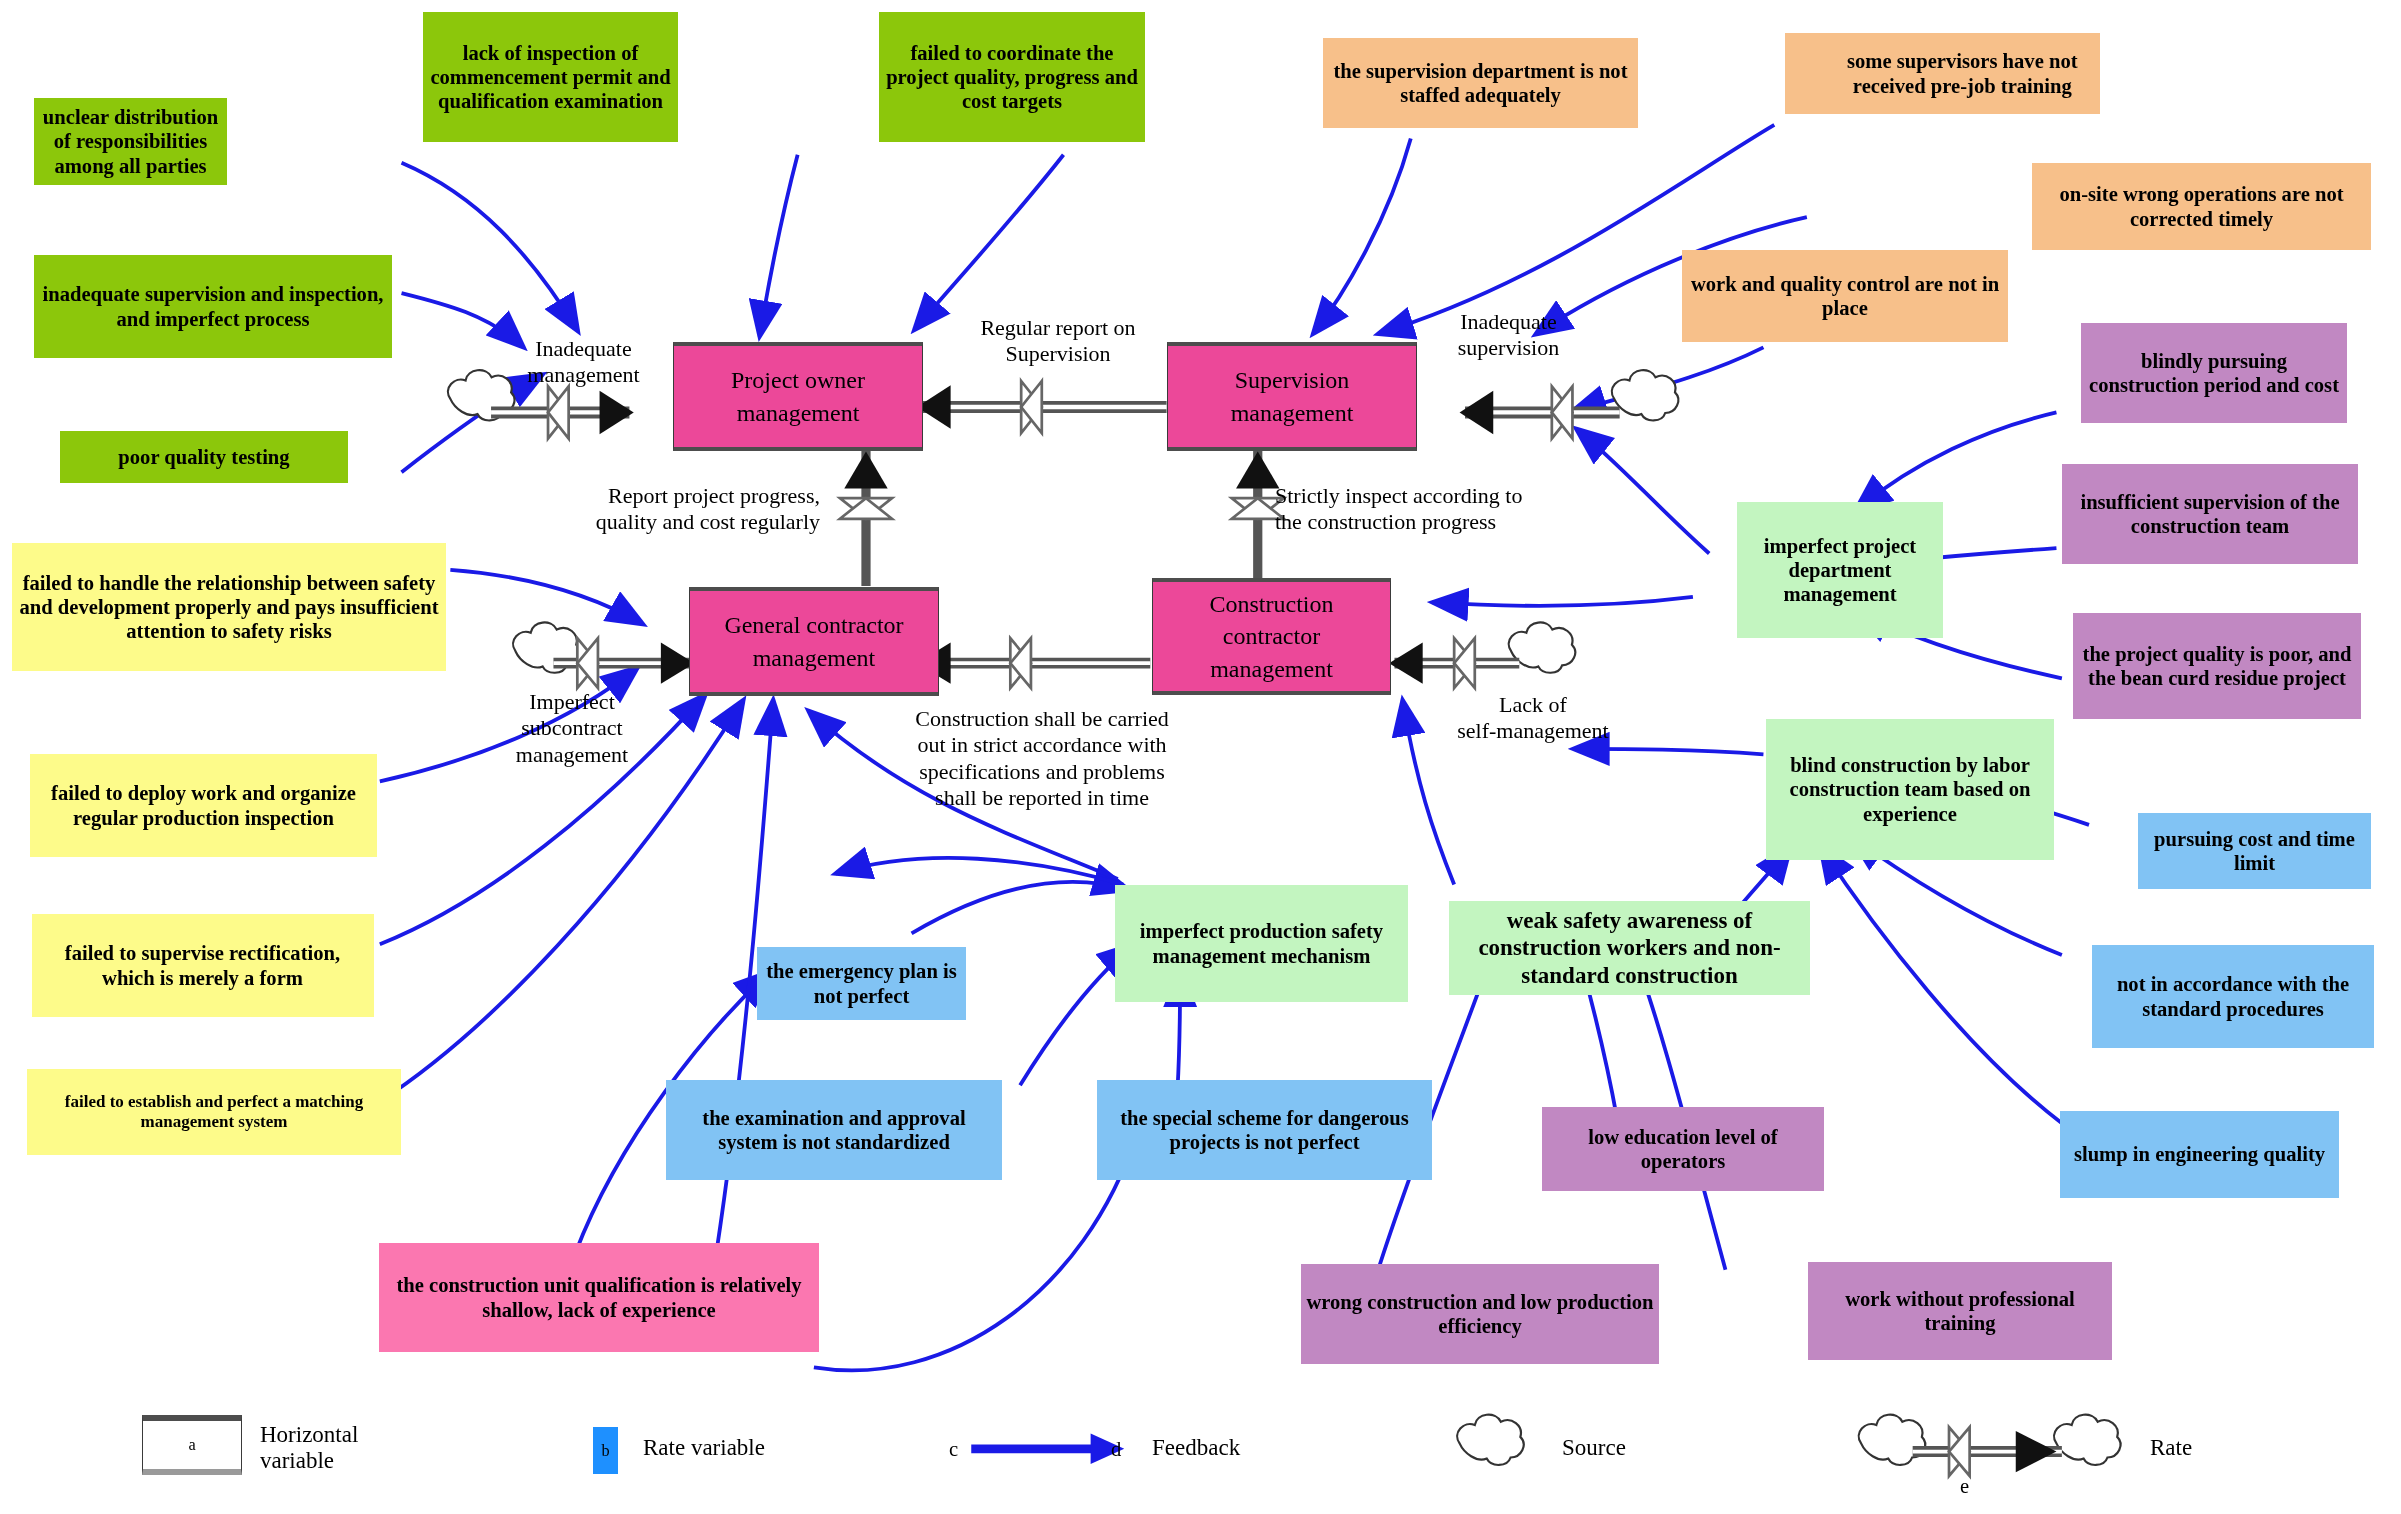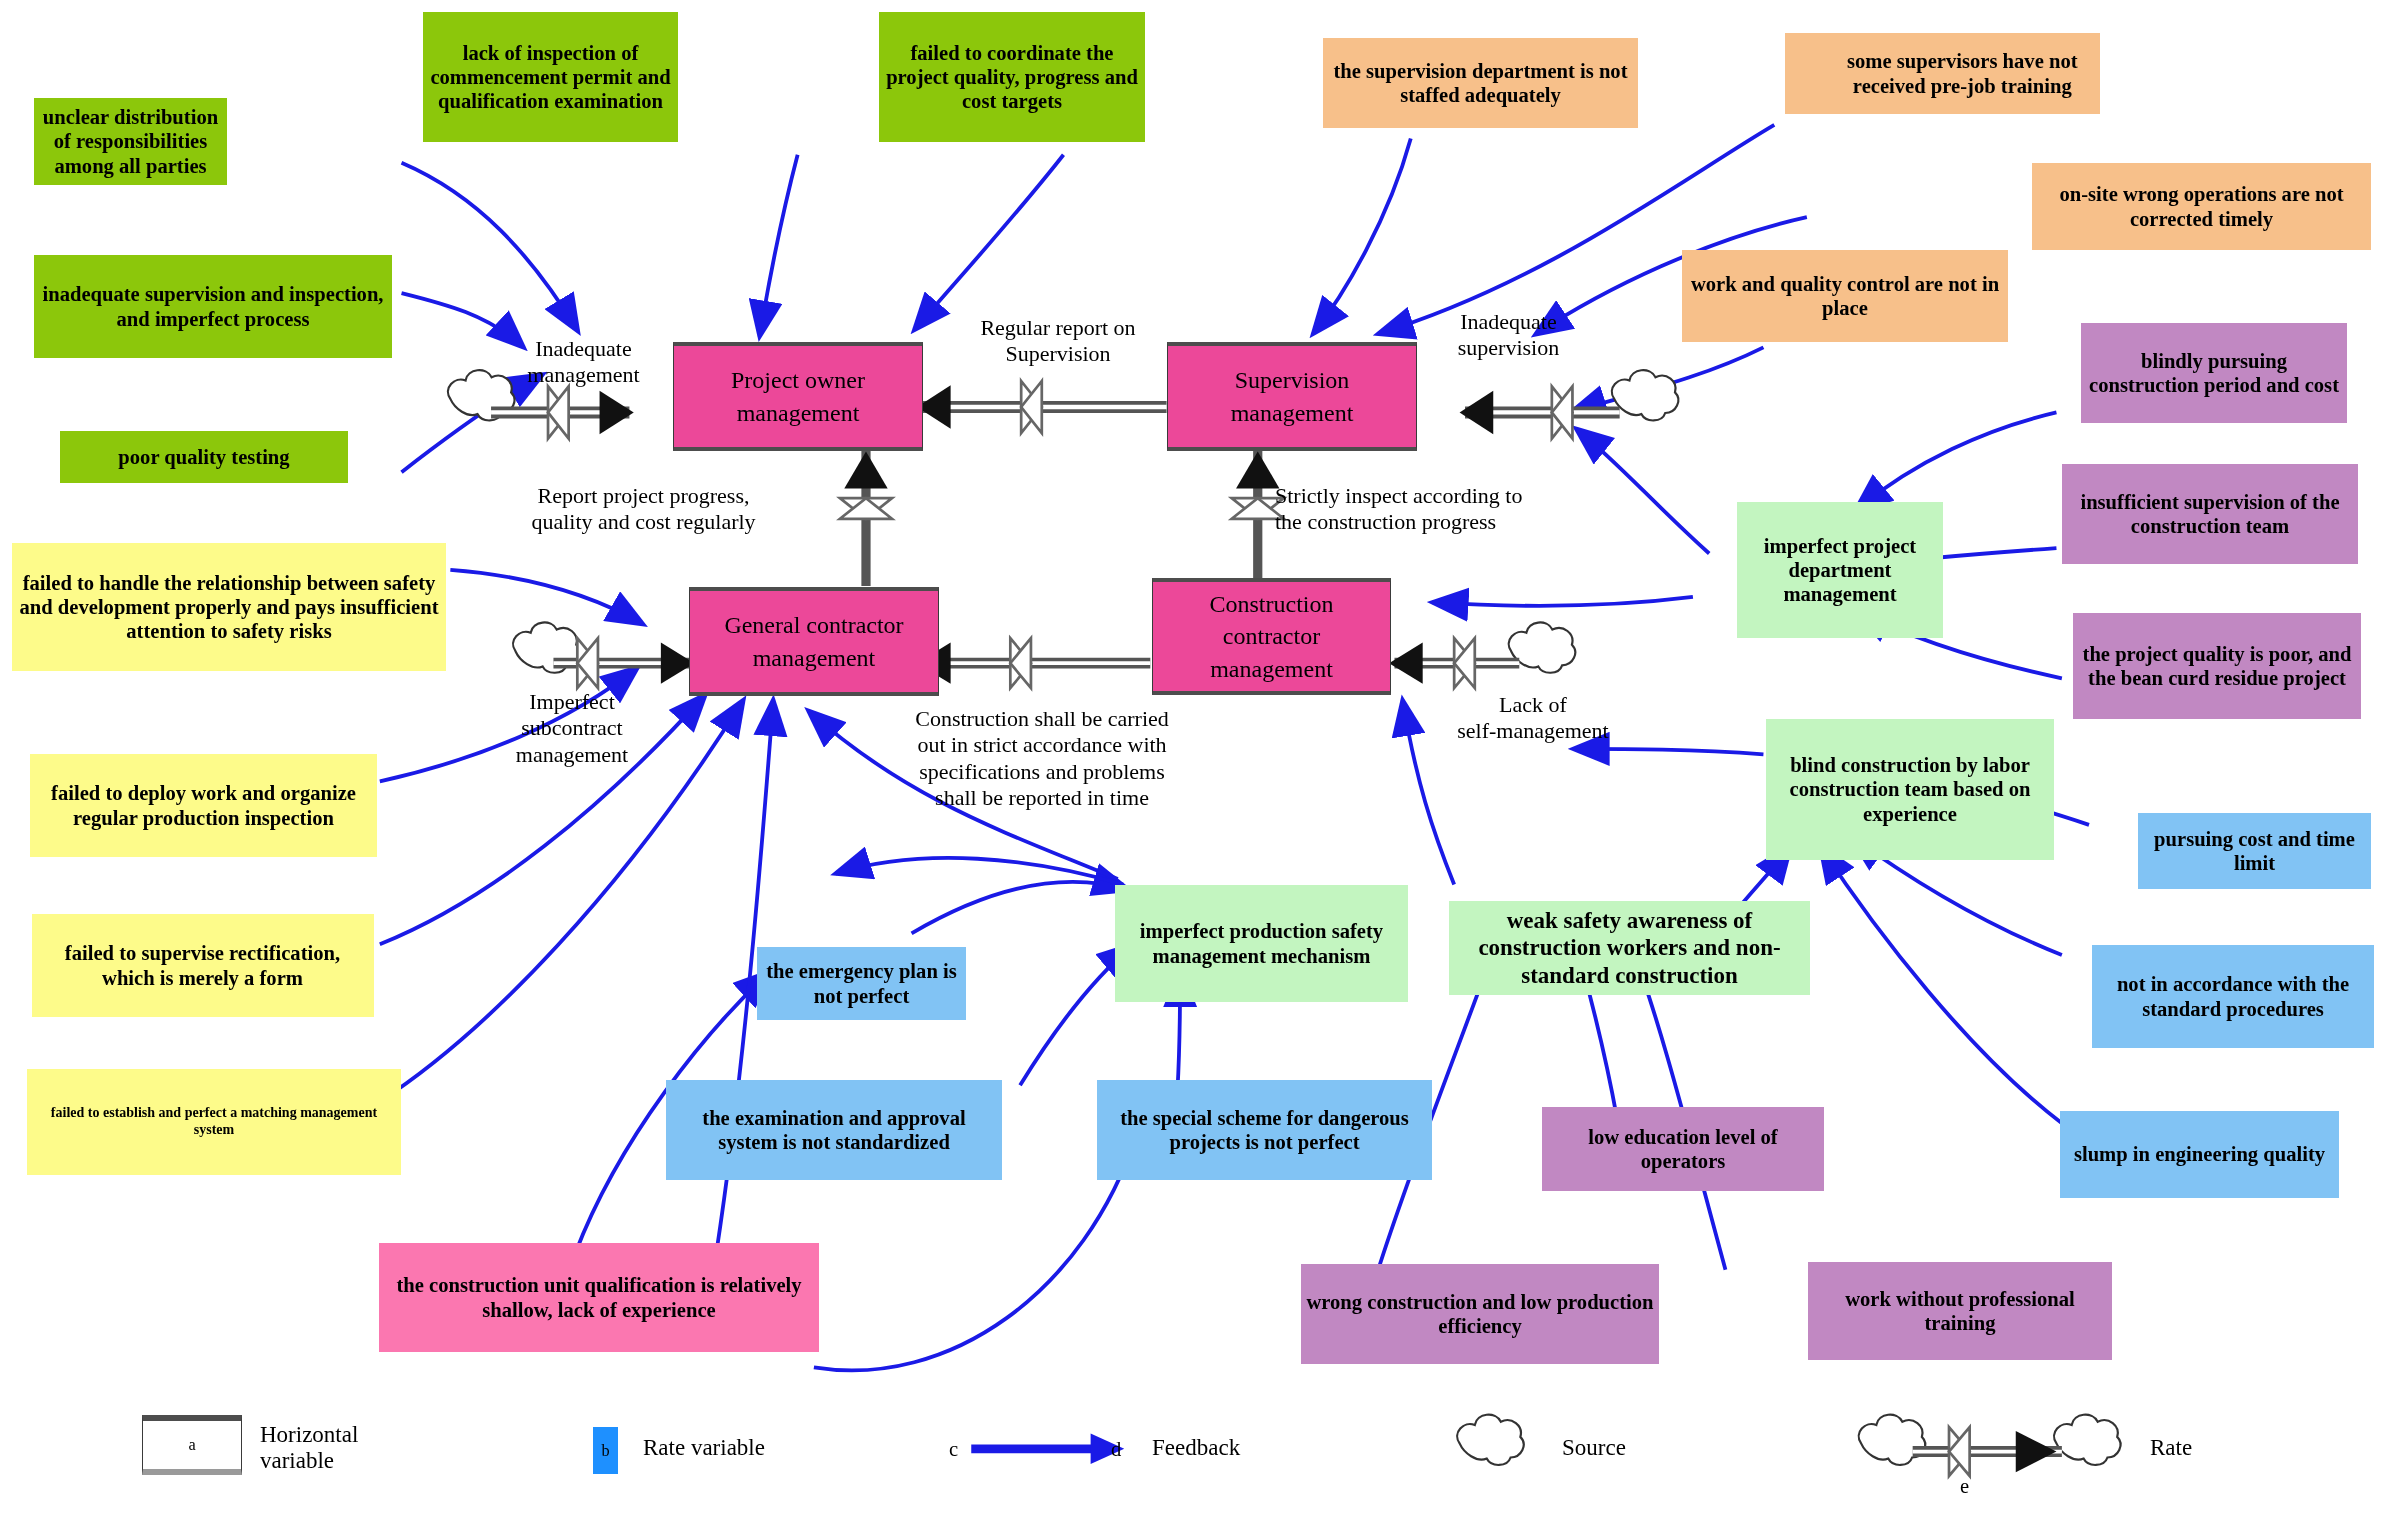--- a/index.html
+++ b/index.html
@@ -300,21 +300,21 @@
   </div>
 
   <div class="fbox c-yellow" style="left:30px;top:754px;width:347px;height:103px;font-size:20.6px;">
     <span>failed to deploy work and organize regular production inspection</span>
   </div>
 
   <div class="fbox c-yellow" style="left:31.5px;top:914px;width:342px;height:103px;font-size:20.6px;">
     <span>failed to supervise rectification, which is merely a form</span>
   </div>
 
-  <div class="fbox c-yellow" style="left:27px;top:1069px;width:374px;height:106px;font-size:14px;">
+  <div class="fbox c-yellow" style="left:27px;top:1069px;width:374px;height:86px;font-size:17px;">
     <span>failed to establish and perfect a matching management system</span>
   </div>
 
   <div class="fbox c-pink" style="left:379px;top:1243px;width:440px;height:109px;font-size:20.6px;">
     <span>the construction unit qualification is relatively shallow, lack of experience</span>
   </div>
 
   <div class="fbox c-blue" style="left:757px;top:947px;width:209px;height:73px;font-size:20.6px;">
     <span>the emergency plan is not perfect</span>
   </div>
@@ -390,21 +390,21 @@
 
   <div class="vlabel" style="left:494px;top:336px;width:179px;font-size:22px;">Inadequate
 management</div>
 
   <div class="vlabel" style="left:944px;top:315px;width:228px;font-size:22px;">Regular report on
 Supervision</div>
 
   <div class="vlabel" style="left:1416px;top:309px;width:185px;font-size:22px;">Inadequate
 supervision</div>
 
-  <div class="vlabel" style="left:467px;top:483px;width:353px;font-size:22px;text-align:center;">Report project progress,
+  <div class="vlabel" style="left:467px;top:483px;width:353px;font-size:22px;text-align:right;">Report project progress,
 quality and cost regularly</div>
 
   <div class="vlabel" style="left:1275px;top:483px;width:380px;font-size:22px;text-align:left;">Strictly inspect according to
 the construction progress</div>
 
   <div class="vlabel" style="left:488px;top:689px;width:168px;font-size:22px;">Imperfect
 subcontract
 management</div>
 
   <div class="vlabel" style="left:852px;top:706px;width:380px;font-size:22px;">Construction shall be carried

